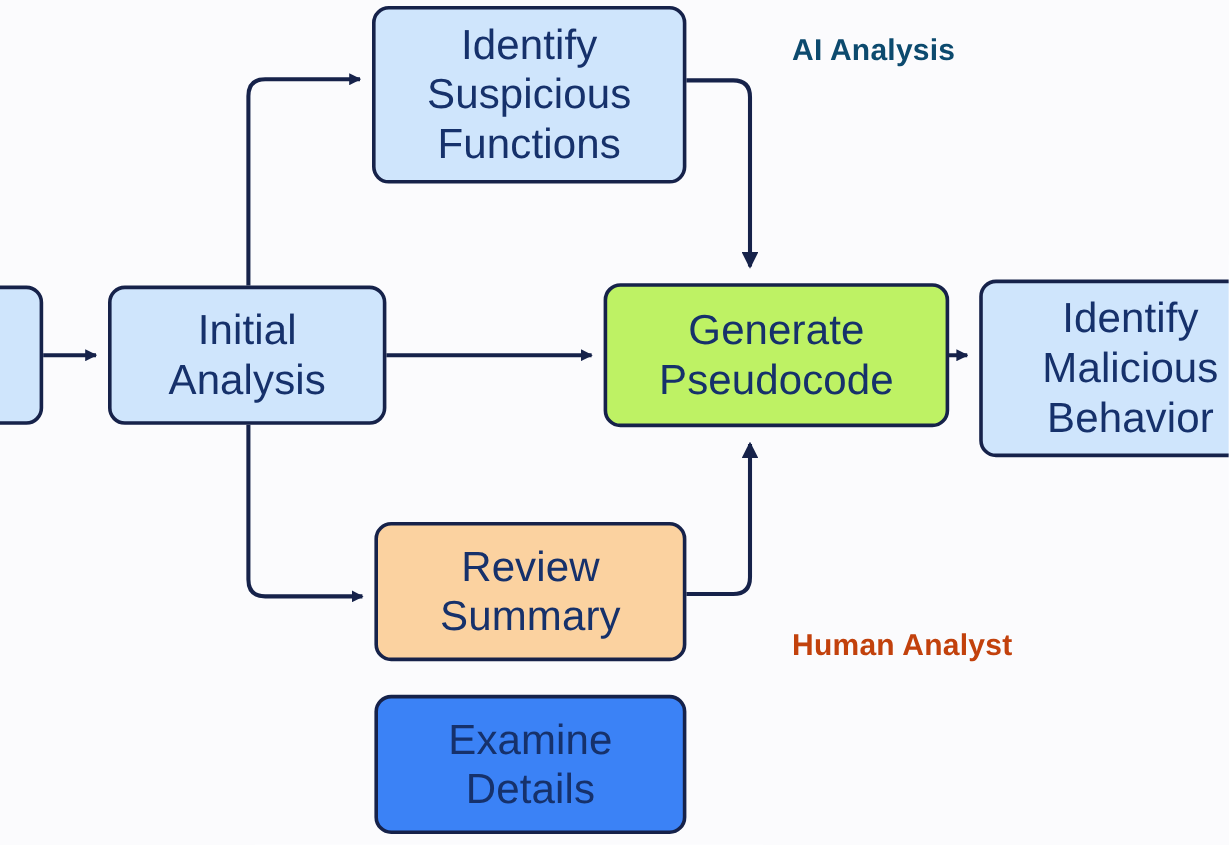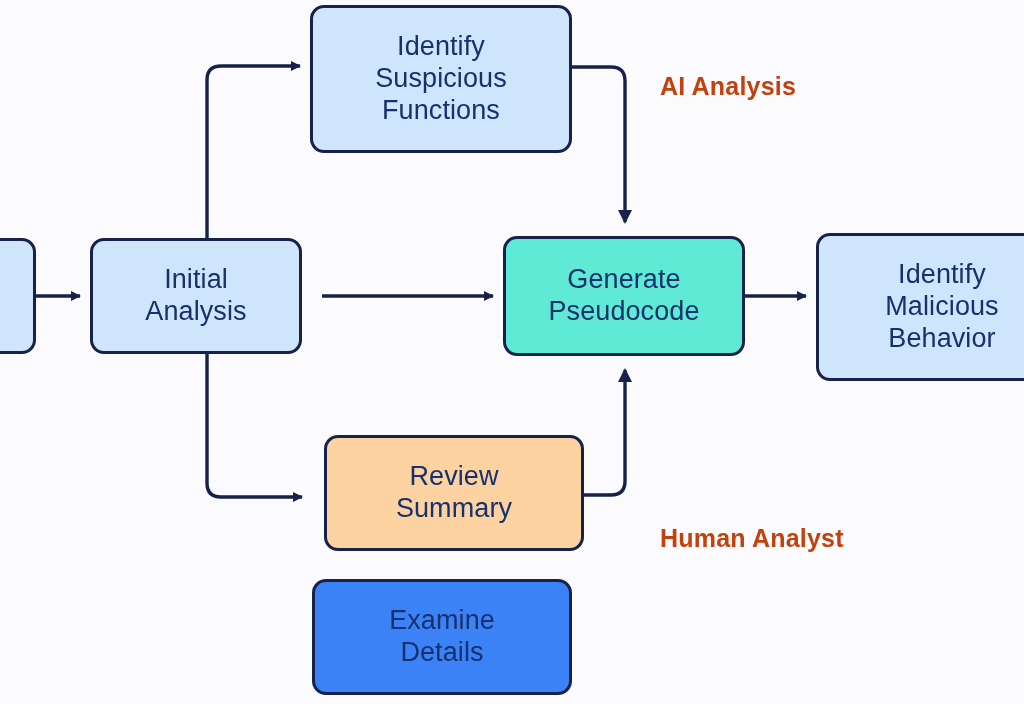--- a/index.html
+++ b/index.html
@@ -27,21 +27,21 @@
   .node {
     position: absolute;
     box-sizing: border-box;
     border: 3px solid #7f1d1d;
     border-radius: 14px;
     display: flex;
     align-items: center;
     justify-content: center;
     text-align: center;
     color: #16316b;
-    font-size: 27px;
+    font-size: 35px;
     font-weight: 400;
     line-height: 1.18;
     letter-spacing: 0.1px;
     white-space: pre-line;
     z-index: 2;
   }
   .node.ai {
     background: #cfe5fc;
   }
   .node.human {
@@ -87,37 +87,37 @@
       <path d="M572,67 L611,67 Q625,67 625,81 L625,222" marker-end="url(#arrowD)"></path>
 
       <path d="M572,495 L611,495 Q625,495 625,481 L625,370" marker-end="url(#arrowU)"></path>
 
       <path d="M745,296 L806,296" marker-end="url(#arrowR)"></path>
     </g>
   </svg>
 
   <div class="node ai" style="left: -40px; top: 238px; width: 76px; height: 116px; background: rgb(207, 229, 252); border-color: rgb(22, 34, 74); color: rgb(22, 49, 107);"></div>
 
-  <div class="node ai" style="left: 90px; top: 238px; width: 212px; height: 116px; background: rgb(207, 229, 252); border-color: rgb(22, 34, 74); color: rgb(22, 49, 107);">Initial
+  <div class="node ai" style="left: 90px; top: 238px; width: 232px; height: 116px; background: rgb(207, 229, 252); border-color: rgb(22, 34, 74); color: rgb(22, 49, 107);">Initial
 Analysis</div>
 
   <div class="node ai" style="left: 310px; top: 5px; width: 262px; height: 148px; background: rgb(207, 229, 252); border-color: rgb(22, 34, 74); color: rgb(22, 49, 107);">Identify
 Suspicious
 Functions</div>
 
-  <div class="node ai" style="left: 503px; top: 236px; width: 242px; height: 120px; background: #5eead4; border-color: rgb(22, 34, 74); color: rgb(22, 49, 107);">Generate
+  <div class="node ai" style="left: 503px; top: 236px; width: 288px; height: 120px; background: #bef264; border-color: rgb(22, 34, 74); color: rgb(22, 49, 107);">Generate
 Pseudocode</div>
 
   <div class="node ai" style="left: 816px; top: 233px; width: 252px; height: 148px; background: rgb(207, 229, 252); border-color: rgb(22, 34, 74); color: rgb(22, 49, 107);">Identify
 Malicious
 Behavior</div>
 
-  <div class="node human" style="left: 312px; top: 435px; width: 260px; height: 116px; background: rgb(251, 210, 160); border-color: rgb(22, 34, 74); color: rgb(22, 49, 107); margin-left: 12px;">Review
+  <div class="node human" style="left: 312px; top: 435px; width: 260px; height: 116px; background: rgb(251, 210, 160); border-color: rgb(22, 34, 74); color: rgb(22, 49, 107);">Review
 Summary</div>
 
   <div class="node human" style="left: 312px; top: 579px; width: 260px; height: 116px; background: #3b82f6; border-color: rgb(22, 34, 74); color: rgb(22, 49, 107);">Examine
 Details</div>
 
-  <div class="group-label" style="left: 660px; top: 28px; color: #c2410c; margin-top: 44px;">AI Analysis</div>
+  <div class="group-label" style="left: 660px; top: 28px; color: #0c4a6e;">AI Analysis</div>
 
   <div class="group-label" style="left: 660px; top: 524px; color: #c2410c;">Human Analyst</div>
 
 </div>
 
 </body></html>

